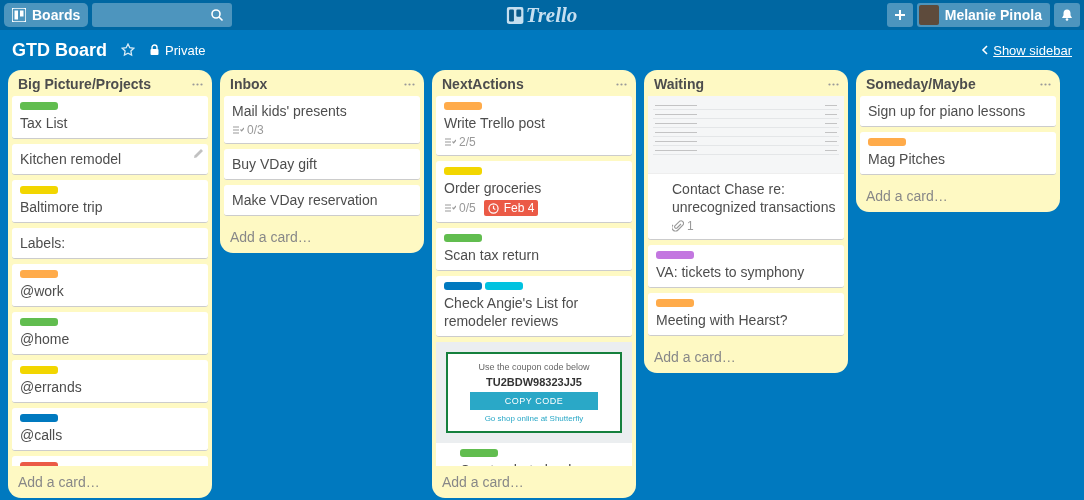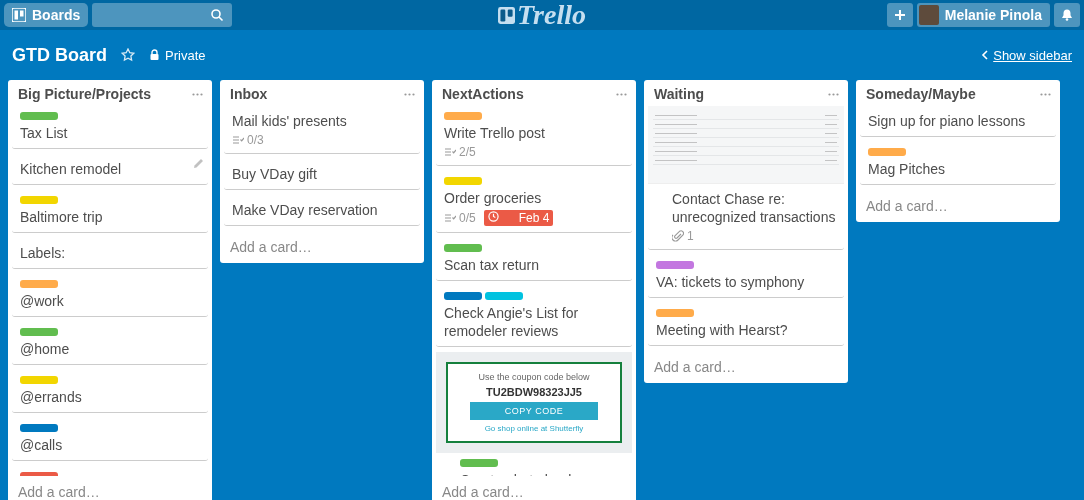--- a/index.html
+++ b/index.html
@@ -41,21 +41,21 @@
   padding: 0 8px;
   color: #fff;
 }
 .logo {
   position: absolute;
   left: 50%;
   transform: translateX(-50%);
   color: #c5dff0;
   font-family: cursive;
   font-style: italic;
-  font-size: 28px;
+  font-size: 21px;
   font-weight: bold;
   display: flex;
   align-items: center;
   gap: 2px;
 }
 .header-right { margin-left: auto; display: flex; align-items: center; gap: 4px; }
 .hdr-sq {
   background: rgba(255,255,255,0.3);
   border-radius: 3px;
   width: 26px; height: 24px;
@@ -67,21 +67,21 @@
   display: flex; align-items: center; gap: 6px;
   background: rgba(255,255,255,0.3);
   border-radius: 3px;
   padding: 2px 8px 2px 2px;
   color: #fff;
   font-weight: 700;
   cursor: pointer;
 }
 .avatar { width: 20px; height: 20px; background: #5e4b3c; border-radius: 2px; }
 .board-header {
-  height: 50px;
+  height: 40px;
   display: flex;
   align-items: center;
   padding: 0 12px;
   color: #fff;
   gap: 14px;
 }
 .board-title { font-size: 18px; font-weight: 700; }
 .bh-icon { opacity: 0.85; cursor: pointer; }
 .bh-private { display: flex; align-items: center; gap: 5px; font-size: 13px; }
 .show-sidebar {
@@ -94,22 +94,22 @@
 }
 .board {
   display: flex;
   gap: 8px;
   padding: 0 8px 8px 8px;
   align-items: flex-start;
   height: calc(500px - 64px);
   overflow: hidden;
 }
 .list {
-  background: #ffffff;
-  border-radius: 3px;
+  background: #fef9c3;
+  border-radius: 13px;
   width: 204px;
   flex-shrink: 0;
   display: flex;
   flex-direction: column;
   max-height: 100%;
 }
 .list-header {
   display: flex;
   align-items: center;
   justify-content: space-between;
@@ -144,21 +144,21 @@
 .lbl-orange { background: #ffab4a; }
 .lbl-red { background: #eb5a46; }
 .lbl-purple { background: #c377e0; }
 .lbl-blue { background: #0079bf; }
 .lbl-sky { background: #00c2e0; }
 .badges { display: flex; align-items: center; gap: 8px; margin-top: 3px; font-size: 12px; color: #999; }
 .badge { display: flex; align-items: center; gap: 3px; }
 .due-badge {
   background: #eb5a46; color: #fff; border-radius: 2px;
   padding: 1px 4px; font-size: 12px;
-  display: flex; align-items: flex-start; gap: 20px;
+  display: flex; align-items: center; gap: 5px;
 }
 .add-card {
   color: #888;
   padding: 8px 10px;
   cursor: pointer;
   font-size: 14px;
 }
 .edit-icon {
   position: absolute; right: 4px; top: 4px;
   color: #bbb; font-size: 11px;

